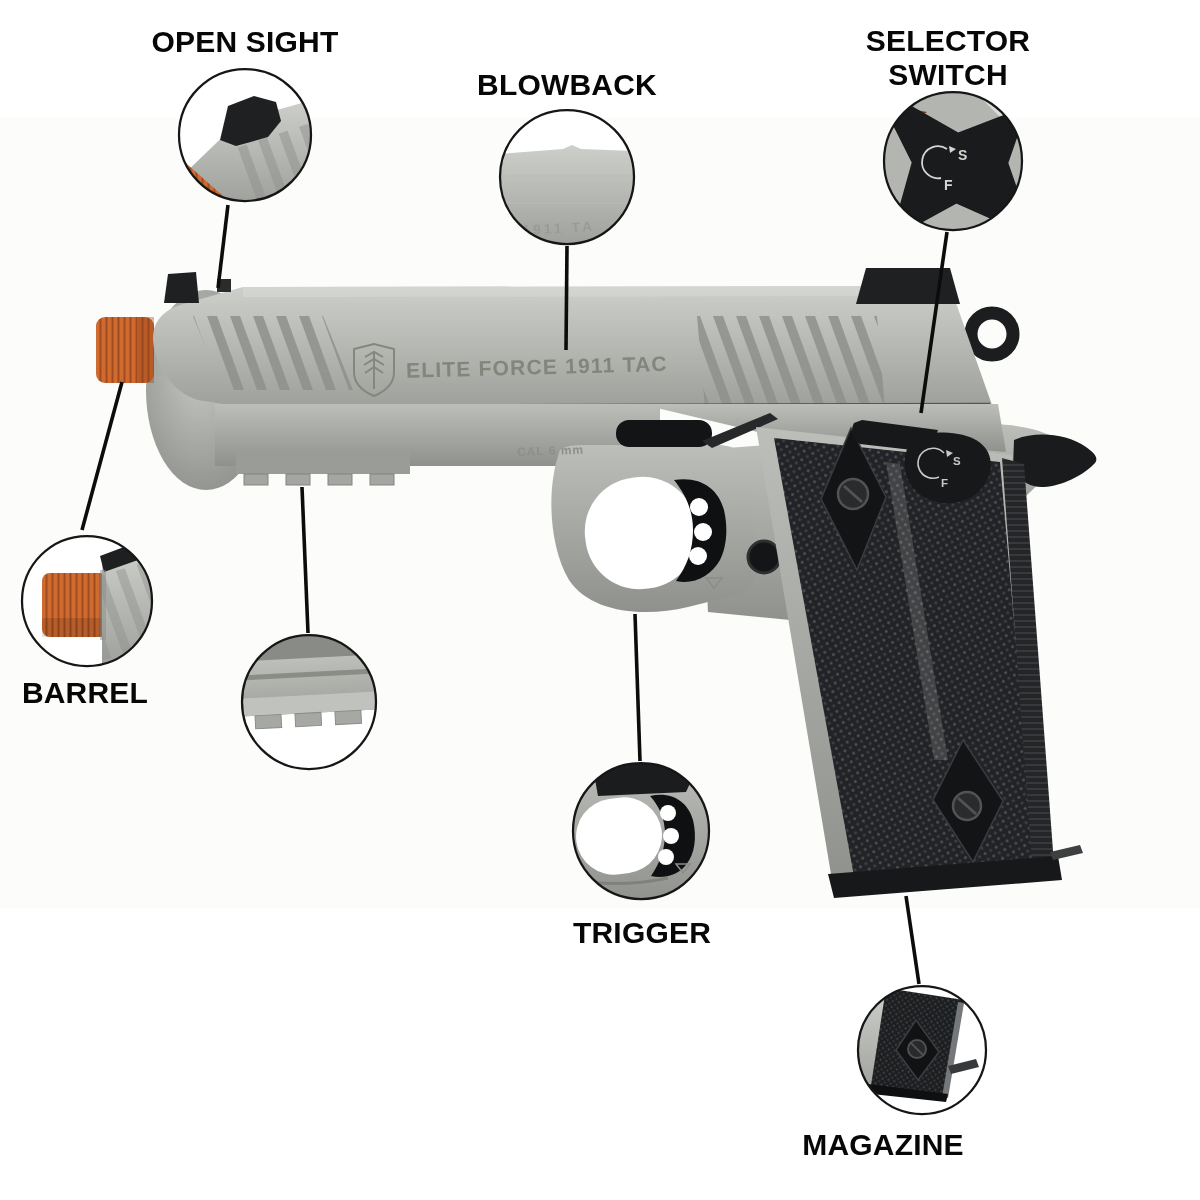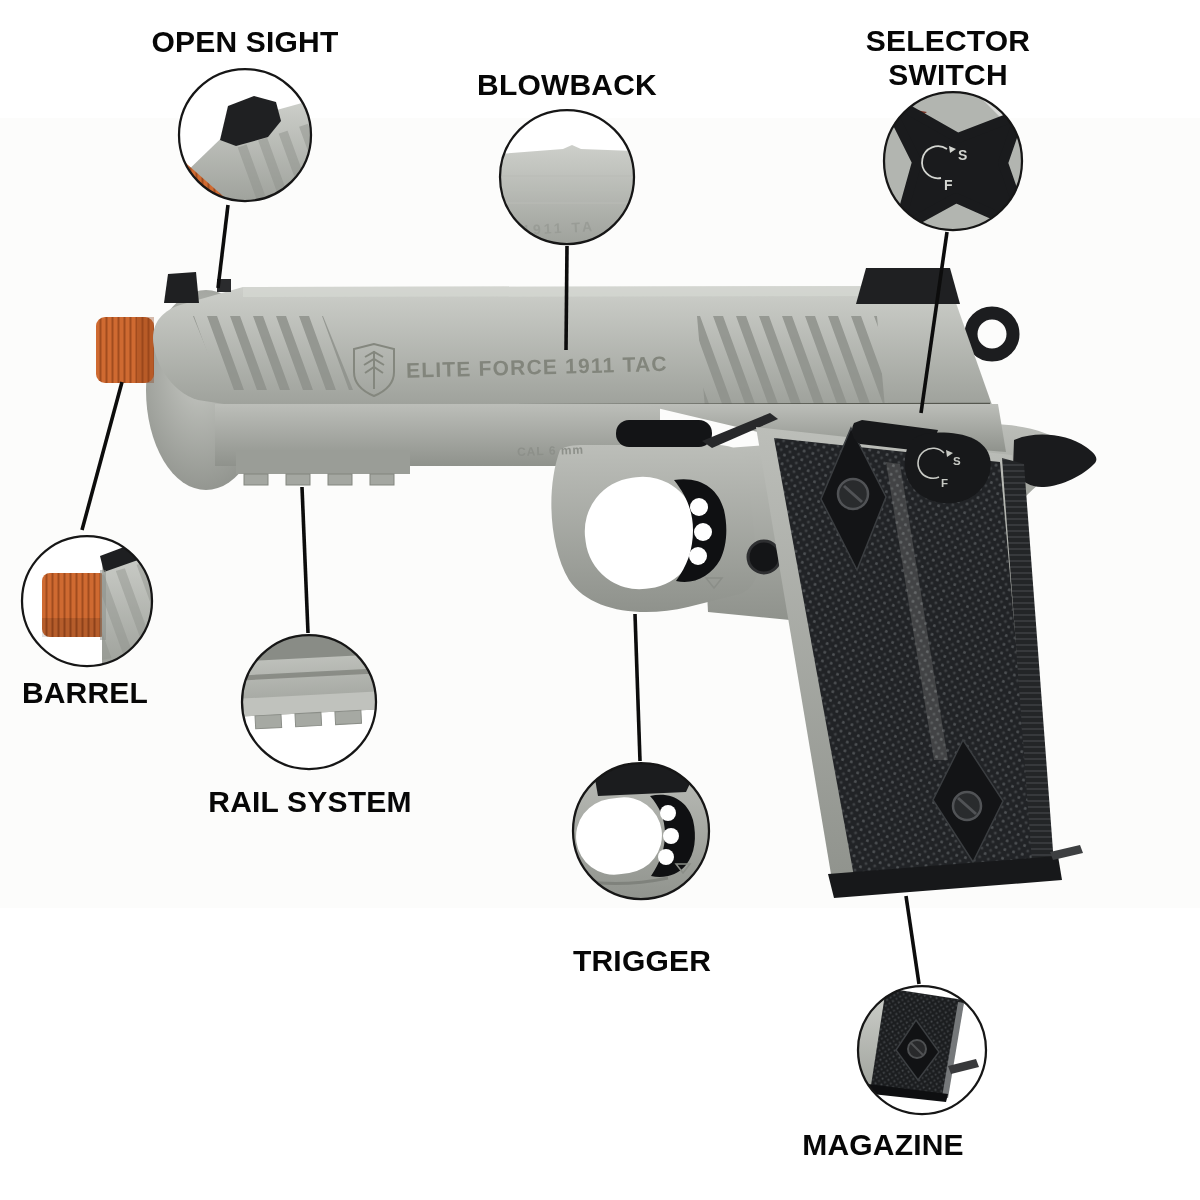--- a/index.html
+++ b/index.html
@@ -255,17 +255,16 @@
       </g>
       <circle cx="922" cy="1050" r="64" fill="none" stroke="#161616" stroke-width="2.25"></circle>
     </g>
   </g>
 </svg>
 
 <div class="callout-label" style="left:95px;top:25px;width:300px">OPEN SIGHT</div>
 <div class="callout-label" style="left:417px;top:68px;width:300px">BLOWBACK</div>
 <div class="callout-label" style="left:818px;top:24px;width:260px">SELECTOR SWITCH</div>
 <div class="callout-label" style="left:-15px;top:676px;width:200px">BARREL</div>
-<div class="callout-label" style="left:160px;top:785px;width:300px">RAIL SYSTEM</div>
-<div class="callout-label" style="left:492px;top:944px;width:300px">TRIGGER</div>
+<div class="callout-label" style="left:492px;top:916px;width:300px">TRIGGER</div>
 <div class="callout-label" style="left:733px;top:1128px;width:300px">MAGAZINE</div>
 
 </div>
 
 </body></html>

